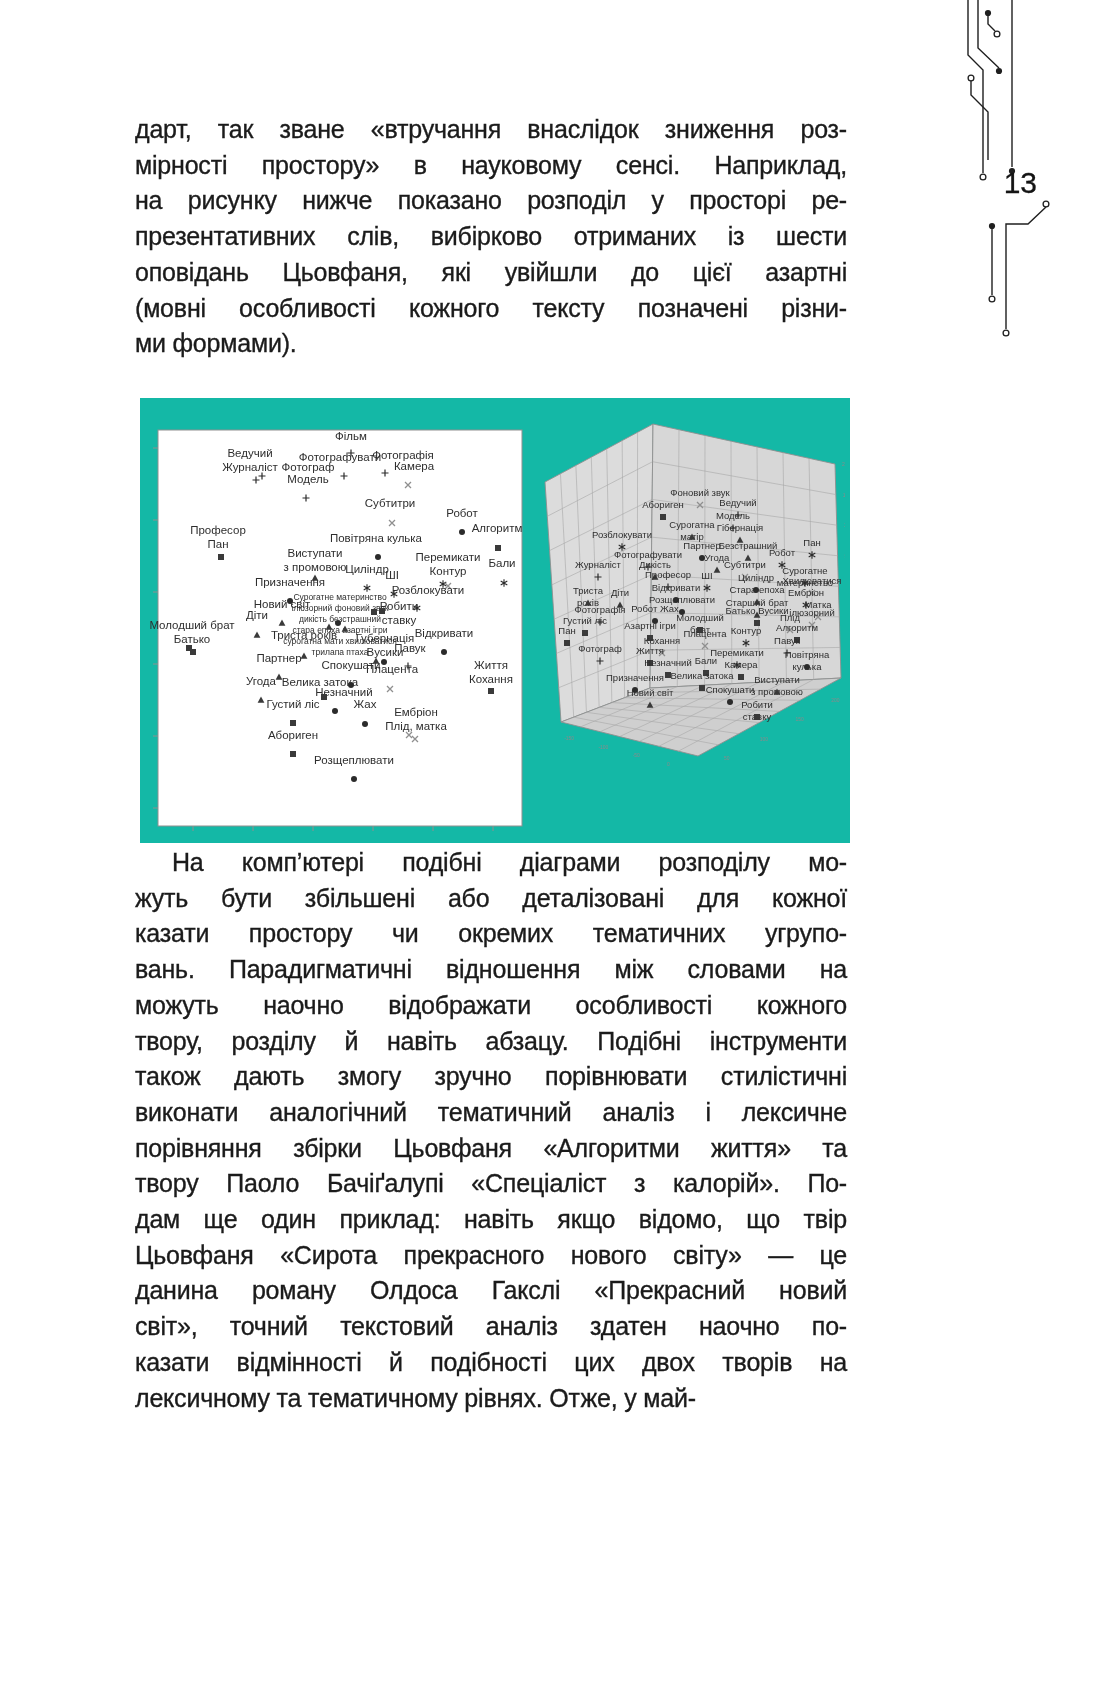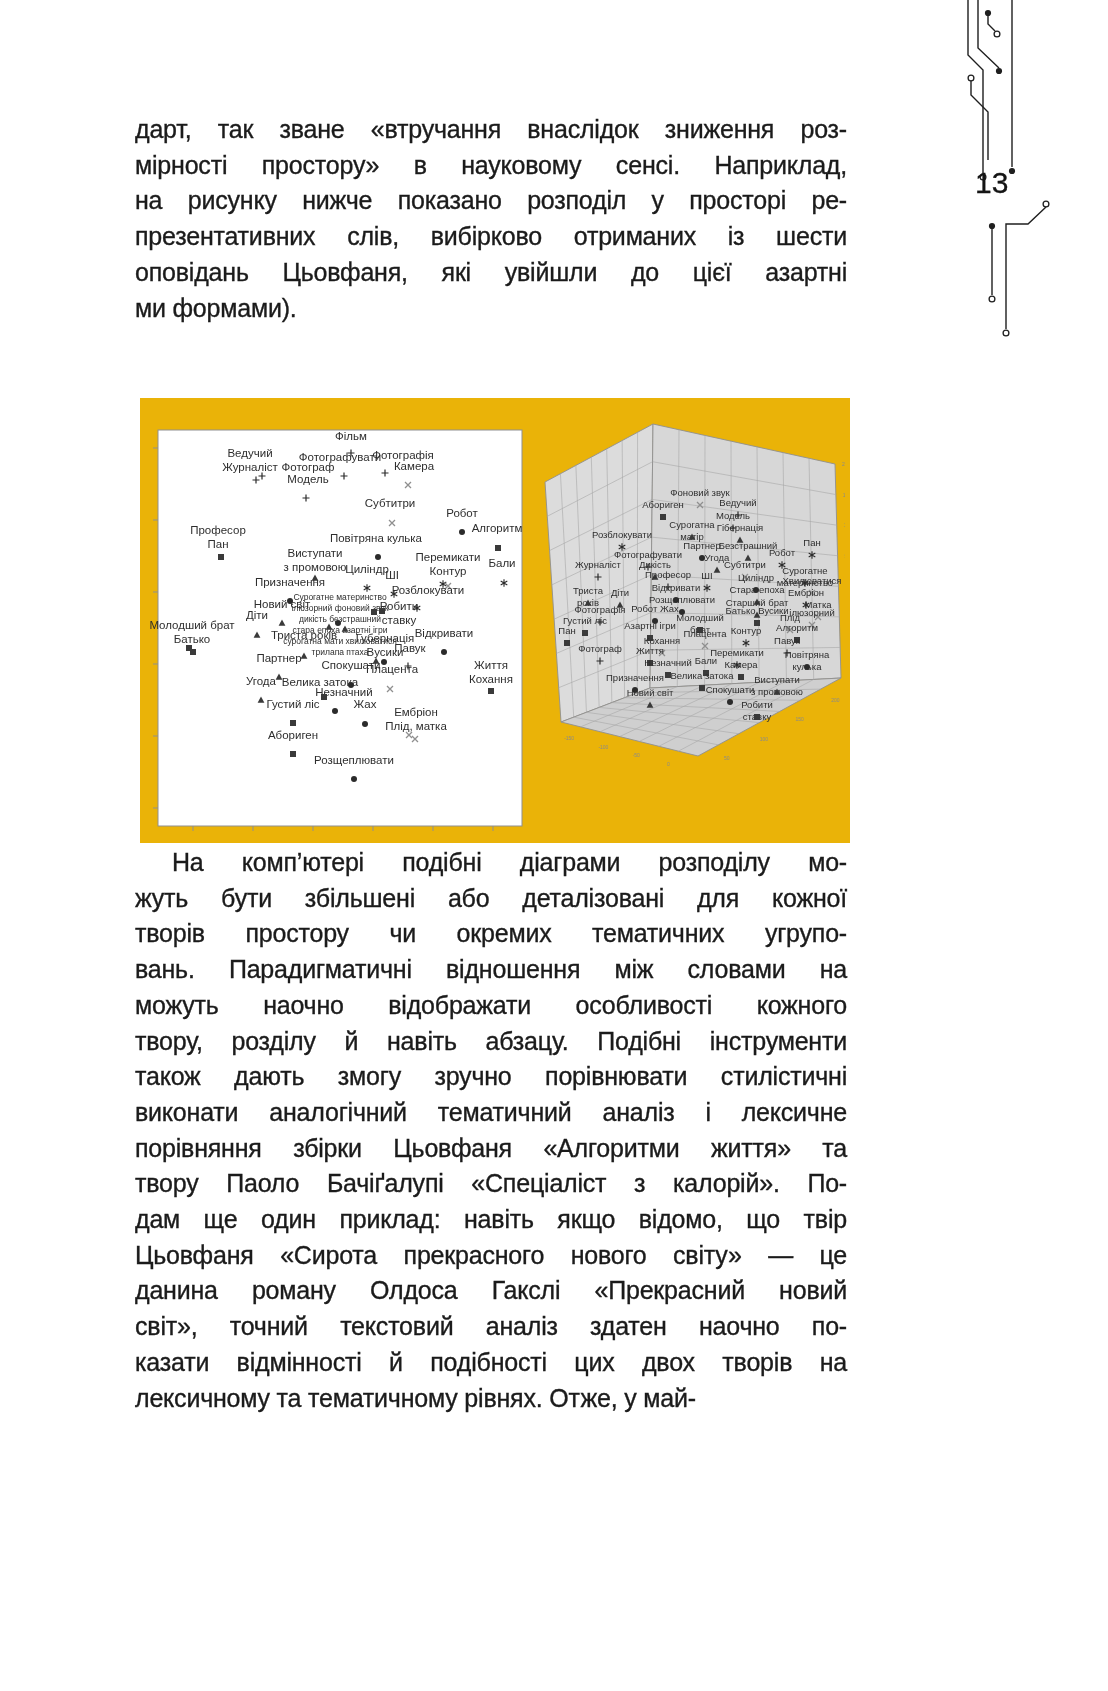--- a/index.html
+++ b/index.html
@@ -4,24 +4,24 @@
 <style>
   *{margin:0;padding:0;box-sizing:border-box}
   html,body{background:#ffffff}
   .page{position:relative;width:1108px;height:1691px;background:#ffffff;overflow:hidden;
         font-family:"Liberation Sans",sans-serif;color:#1b1b1b}
   .para{position:absolute;width:712px;font-size:25px;line-height:35.7px;font-weight:500;
         letter-spacing:-0.2px;-webkit-text-stroke:0.35px #1b1b1b}
   .tline{text-align:justify;text-align-last:justify}
   .tlast{text-align-last:left}
   .tindent{text-indent:37px}
-  .fig{position:absolute;left:140px;top:398px;width:710px;height:445px;background:#eab308}
+  .fig{position:absolute;left:140px;top:398px;width:710px;height:445px;background:#14b8a6}
   .svg2d{position:absolute;left:8px;top:30px}
   .svg3d{position:absolute;left:395px;top:8px}
-  .pagenum{position:absolute;left:975px;top:166px;width:62px;text-align:left;
+  .pagenum{position:absolute;left:975px;top:166px;width:62px;text-align:right;
            font-size:30px;font-weight:500;color:#141414;-webkit-text-stroke:0.3px #141414}
   .circuit{position:absolute;left:950px;top:0}
   svg text{font-family:"Liberation Sans",sans-serif}
 </style>
 </head>
 <body>
 
 <div class="page">
 
   <svg class="circuit" width="120" height="345" viewBox="0 0 120 345">
@@ -49,20 +49,21 @@
   </svg>
 
   <div class="pagenum">13</div>
 
   <div class="para" style="left:135px;top:112px" id="p1">
       <div class="tline">дарт, так зване «втручання внаслідок зниження роз-</div>
       <div class="tline">мірності простору» в науковому сенсі. Наприклад,</div>
       <div class="tline">на рисунку нижче показано розподіл у просторі ре-</div>
       <div class="tline">презентативних слів, вибірково отриманих із шести</div>
       <div class="tline">оповідань Цьовфаня, які увійшли до цієї азартні</div>
+      <div class="tline">(мовні особливості кожного тексту позначені різни-</div>
       <div class="tline tlast">ми формами).</div>
     </div>
 
   <div class="fig">
     <svg id="plot2d" class="svg2d" width="378" height="410" viewBox="0 0 378 410">
         <rect x="10" y="2" width="364" height="396" fill="#ffffff" stroke="#8f8f8f" stroke-width="1"></rect>
         <path d="M5 20H10" stroke="#8f8f8f" stroke-width="1"></path>
         <path d="M5 92H10" stroke="#8f8f8f" stroke-width="1"></path>
         <path d="M5 164H10" stroke="#8f8f8f" stroke-width="1"></path>
         <path d="M5 236H10" stroke="#8f8f8f" stroke-width="1"></path>
@@ -311,21 +312,21 @@
         <text x="195" y="287" text-anchor="middle" font-size="9.5" fill="#2e2e2e" font-weight="500"><tspan x="195" dy="0">Спокушати</tspan></text>
         <circle cx="195" cy="296" r="3" fill="#2b2b2b"></circle>
         <text x="222" y="302" text-anchor="middle" font-size="9.5" fill="#2e2e2e" font-weight="500"><tspan x="222" dy="0">Робити</tspan><tspan x="222" dy="12">ставку</tspan></text>
         <rect x="219" y="308" width="6" height="6" fill="#3a3a3a"></rect>
       </svg>
   </div>
 
   <div class="para" style="left:135px;top:845px" id="p2">
       <div class="tline tindent">На комп’ютері подібні діаграми розподілу мо-</div>
       <div class="tline">жуть бути збільшені або деталізовані для кожної</div>
-      <div class="tline">творів простору чи окремих тематичних угрупо-</div>
+      <div class="tline">казати простору чи окремих тематичних угрупо-</div>
       <div class="tline">вань. Парадигматичні відношення між словами на</div>
       <div class="tline">можуть наочно відображати особливості кожного</div>
       <div class="tline">твору, розділу й навіть абзацу. Подібні інструменти</div>
       <div class="tline">також дають змогу зручно порівнювати стилістичні</div>
       <div class="tline">виконати аналогічний тематичний аналіз і лексичне</div>
       <div class="tline">порівняння збірки Цьовфаня «Алгоритми життя» та</div>
       <div class="tline">твору Паоло Бачіґалупі «Спеціаліст з калорій». По-</div>
       <div class="tline">дам ще один приклад: навіть якщо відомо, що твір</div>
       <div class="tline">Цьовфаня «Сирота прекрасного нового світу» — це</div>
       <div class="tline">данина роману Олдоса Гакслі «Прекрасний новий</div>

